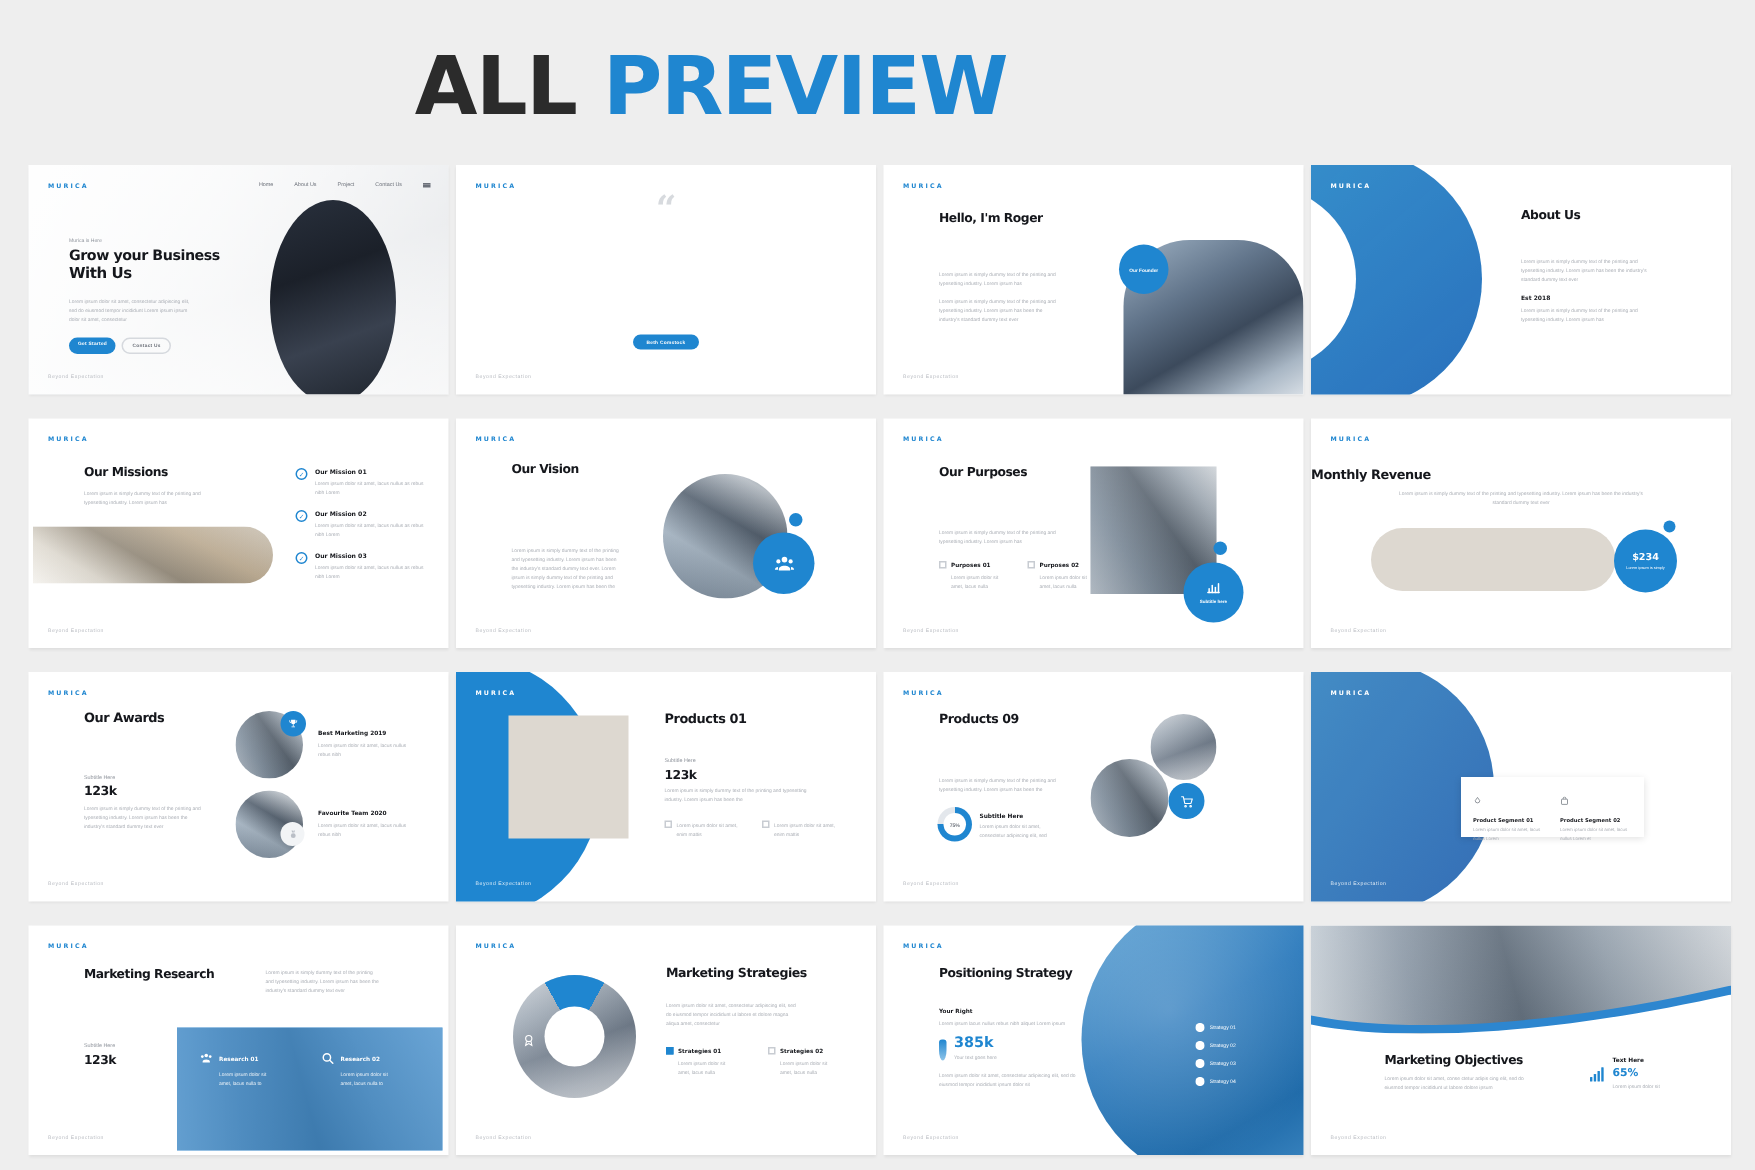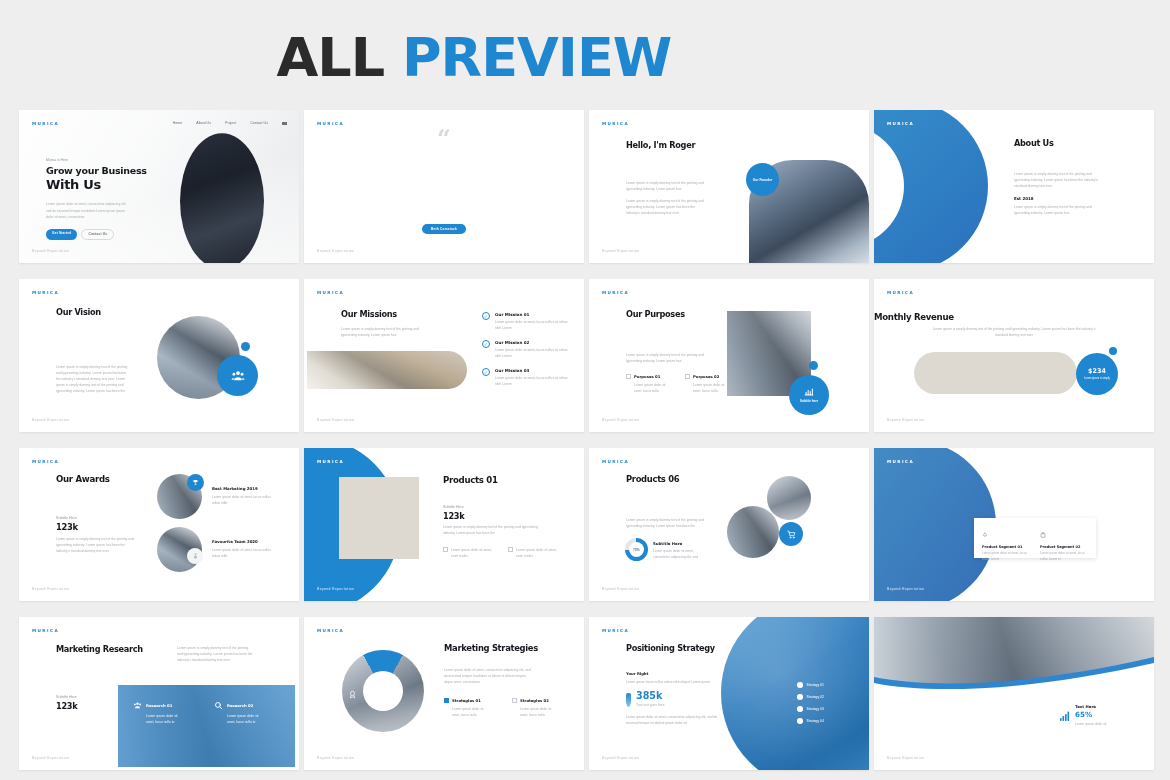--- a/index.html
+++ b/index.html
@@ -169,21 +169,21 @@
         <span>Contact Us</span>
         <span class="hamb">
             <i></i>
             <i></i>
             <i></i>
           </span>
       </div>
       <div style="position:absolute;left:27px;top:48px;width:118px">
         <div style="font-size:3.4px;color:#8f949c;margin-bottom:3px">Murica is Here</div>
         <div class="s-title" style="font-size:9.5px;line-height:1.22">Grow your Business</div>
-        <div class="s-title" style="font-size:13px;line-height:1.22">With Us</div>
+        <div class="s-title" style="font-size:10px;line-height:1.22">With Us</div>
         <div class="body-txt" style="margin-top:9px;width:82px">Lorem ipsum dolor sit amet, consectetur adipiscing elit, sed do eiusmod tempor incididunt Lorem ipsum ipsum dolor sit amet, consectetur</div>
         <div style="margin-top:9px;display:flex;gap:4px">
           <span class="btn-pill">Get Started</span>
           <span class="btn-pill ghost">Contact Us</span>
         </div>
       </div>
       <div class="footer-note">Beyond Expectation</div>
     </div>
 
     <div class="slide">
@@ -219,68 +219,68 @@
       <div style="position:absolute;left:140px;top:28px;width:120px">
         <div class="s-title" style="font-size:8.2px">About Us</div>
         <div class="body-txt" style="margin-top:23px;width:86px">Lorem ipsum is simply dummy text of the printing and typesetting industry. Lorem ipsum has been the industry's standard dummy text ever</div>
         <div class="small-h" style="margin-top:7px;font-size:4px">Est 2018</div>
         <div class="body-txt" style="margin-top:3px;width:86px">Lorem ipsum is simply dummy text of the printing and typesetting industry. Lorem ipsum has</div>
       </div>
     </div>
 
     <div class="slide">
       <div class="logo">MURICA</div>
+      <div class="photo ph-desk" style="left:3px;top:72px;width:160px;height:38px;border-radius:0 19px 19px 0"></div>
+      <div style="position:absolute;left:37px;top:30px;width:120px">
+        <div class="s-title" style="font-size:8.2px">Our Missions</div>
+        <div class="body-txt" style="margin-top:7px;width:80px">Lorem ipsum is simply dummy text of the printing and typesetting industry. Lorem ipsum has</div>
+      </div>
+      <div style="position:absolute;left:178px;top:33px;width:90px">
+        <div style="display:flex;gap:5px;align-items:flex-start;margin-bottom:9px">
+          <span class="check">✓</span>
+          <div>
+              <div class="small-h">Our Mission 01</div>
+          <div class="body-txt" style="margin-top:2px">Lorem ipsum dolor sit amet, lacus nullus as rebus nibh Lorem</div>
+            </div>
+        </div>
+        <div style="display:flex;gap:5px;align-items:flex-start;margin-bottom:9px">
+          <span class="check">✓</span>
+          <div>
+              <div class="small-h">Our Mission 02</div>
+          <div class="body-txt" style="margin-top:2px">Lorem ipsum dolor sit amet, lacus nullus as rebus nibh Lorem</div>
+            </div>
+        </div>
+        <div style="display:flex;gap:5px;align-items:flex-start">
+          <span class="check">✓</span>
+          <div>
+              <div class="small-h">Our Mission 03</div>
+          <div class="body-txt" style="margin-top:2px">Lorem ipsum dolor sit amet, lacus nullus as rebus nibh Lorem</div>
+            </div>
+        </div>
+      </div>
+      <div class="footer-note">Beyond Expectation</div>
+    </div>
+
+    <div class="slide">
+      <div class="logo">MURICA</div>
       <div class="photo ph-meet circle" style="left:138px;top:37px;width:83px;height:83px"></div>
       <div class="badge" style="left:198px;top:76px;width:41px;height:41px">
         <svg width="14" height="14" viewBox="0 0 24 24" fill="#fff">
           <circle cx="12" cy="7" r="3.2"></circle>
             <circle cx="5" cy="9" r="2.4"></circle>
             <circle cx="19" cy="9" r="2.4"></circle>
           <path d="M5.5 18c0-2.4 2.9-4 6.5-4s6.5 1.6 6.5 4v1.4H5.5z"></path>
           <path d="M1 18.5c0-1.8 1.6-2.9 3.6-3.1v3.1zM23 18.5c0-1.8-1.6-2.9-3.6-3.1v3.1z"></path>
         </svg>
       </div>
       <div class="dot-sm" style="left:222px;top:63px;width:9px;height:9px"></div>
       <div style="position:absolute;left:37px;top:28px">
         <div class="s-title" style="font-size:8.2px">Our Vision</div>
       </div>
       <div class="body-txt" style="position:absolute;left:37px;top:85px;width:75px">Lorem ipsum is simply dummy text of the printing and typesetting industry. Lorem ipsum has been the industry's standard dummy text ever. Lorem ipsum is simply dummy text of the printing and typesetting industry. Lorem ipsum has been the</div>
-      <div class="footer-note">Beyond Expectation</div>
-    </div>
-
-    <div class="slide">
-      <div class="logo">MURICA</div>
-      <div class="photo ph-desk" style="left:3px;top:72px;width:160px;height:38px;border-radius:0 19px 19px 0"></div>
-      <div style="position:absolute;left:37px;top:30px;width:120px">
-        <div class="s-title" style="font-size:8.2px">Our Missions</div>
-        <div class="body-txt" style="margin-top:7px;width:80px">Lorem ipsum is simply dummy text of the printing and typesetting industry. Lorem ipsum has</div>
-      </div>
-      <div style="position:absolute;left:178px;top:33px;width:90px">
-        <div style="display:flex;gap:5px;align-items:flex-start;margin-bottom:9px">
-          <span class="check">✓</span>
-          <div>
-              <div class="small-h">Our Mission 01</div>
-          <div class="body-txt" style="margin-top:2px">Lorem ipsum dolor sit amet, lacus nullus as rebus nibh Lorem</div>
-            </div>
-        </div>
-        <div style="display:flex;gap:5px;align-items:flex-start;margin-bottom:9px">
-          <span class="check">✓</span>
-          <div>
-              <div class="small-h">Our Mission 02</div>
-          <div class="body-txt" style="margin-top:2px">Lorem ipsum dolor sit amet, lacus nullus as rebus nibh Lorem</div>
-            </div>
-        </div>
-        <div style="display:flex;gap:5px;align-items:flex-start">
-          <span class="check">✓</span>
-          <div>
-              <div class="small-h">Our Mission 03</div>
-          <div class="body-txt" style="margin-top:2px">Lorem ipsum dolor sit amet, lacus nullus as rebus nibh Lorem</div>
-            </div>
-        </div>
-      </div>
       <div class="footer-note">Beyond Expectation</div>
     </div>
 
     <div class="slide">
       <div class="logo">MURICA</div>
       <div class="photo ph-team" style="left:138px;top:32px;width:84px;height:85px"></div>
       <div class="dot-sm" style="left:220px;top:82px;width:9px;height:9px"></div>
       <div class="badge" style="left:200px;top:96px;width:40px;height:40px;font-size:3px;font-weight:700">
         <svg width="10" height="10" viewBox="0 0 24 24" fill="none" stroke="#fff" stroke-width="2.4" stroke-linecap="round">
           <path d="M3 19h18"></path>
@@ -385,21 +385,21 @@
             <span class="sq"></span>
             <span class="body-txt">Lorem ipsum dolor sit amet, enim mattis</span>
           </div>
         </div>
       </div>
     </div>
 
     <div class="slide">
       <div class="logo">MURICA</div>
       <div style="position:absolute;left:37px;top:26px">
-        <div class="s-title" style="font-size:8.4px">Products 06</div>
+        <div class="s-title" style="font-size:8.4px">Products 09</div>
       </div>
       <div class="body-txt" style="position:absolute;left:37px;top:69px;width:80px">Lorem ipsum is simply dummy text of the printing and typesetting industry. Lorem ipsum has been the</div>
 
       <div style="position:absolute;left:36px;top:90px;width:23px;height:23px;border-radius:50%;
                   background:conic-gradient(#1f86d0 0 75%, #e3e7ec 75% 100%);display:flex;align-items:center;justify-content:center">
         <div style="width:15px;height:15px;border-radius:50%;background:#fff;display:flex;align-items:center;justify-content:center;font-size:3.4px;color:#6f757e;font-weight:700">75%</div>
       </div>
       <div style="position:absolute;left:64px;top:93px;width:58px">
         <div class="small-h" style="font-size:3.9px">Subtitle Here</div>
         <div class="body-txt" style="margin-top:2px">Lorem ipsum dolor sit amet, consectetur adipiscing elit, sed</div>
@@ -557,20 +557,24 @@
       <div class="footer-note">Beyond Expectation</div>
     </div>
 
     <div class="slide">
       <div class="photo ph-conf" style="left:0;top:0;width:280px;height:72px"></div>
       <div style="position:absolute;left:0;top:38px;width:280px;height:34px;background:#2d86cf;
                   clip-path:path('M0,34 L0,22 C60,34 160,30 280,2 L280,34 Z')"></div>
       <div style="position:absolute;left:0;top:42px;width:280px;height:34px;background:#ffffff;
                   clip-path:path('M0,34 L0,24 C60,36 160,31 280,4 L280,34 Z')"></div>
       <div style="position:absolute;left:0;top:73px;width:280px;height:80px;background:#fff"></div>
+      <div style="position:absolute;left:49px;top:84px;width:140px">
+        <div class="s-title" style="font-size:8.2px">Marketing Objectives</div>
+        <div class="body-txt" style="margin-top:5px;width:104px">Lorem ipsum dolor sit amet, conse ctetur adipis cing elit, sed do eiusmod tempor incididunt ut labore dolore ipsum</div>
+      </div>
       <div style="position:absolute;left:185px;top:87px;display:flex;gap:4px;align-items:flex-start">
         <svg width="12" height="12" viewBox="0 0 24 24" fill="#1f86d0" style="margin-top:6px">
           <rect x="2" y="16" width="3.2" height="6" rx=".8"></rect>
             <rect x="7" y="12" width="3.2" height="10" rx=".8"></rect>
           <rect x="12" y="8" width="3.2" height="14" rx=".8"></rect>
             <rect x="17" y="3" width="3.2" height="19" rx=".8"></rect>
         </svg>
         <div>
           <div class="small-h" style="font-size:3.9px">Text Here</div>
           <div class="blue" style="font-size:7.2px;font-weight:700;font-family:'DejaVu Sans',sans-serif;margin-top:1px">65%</div>

